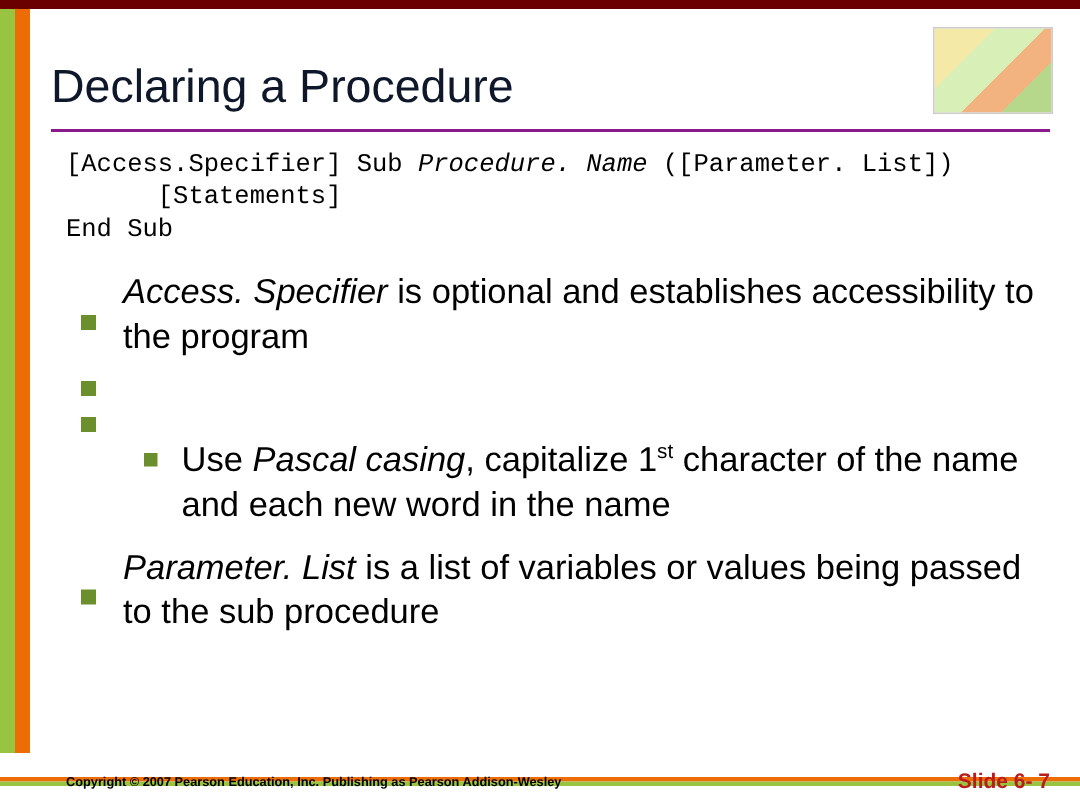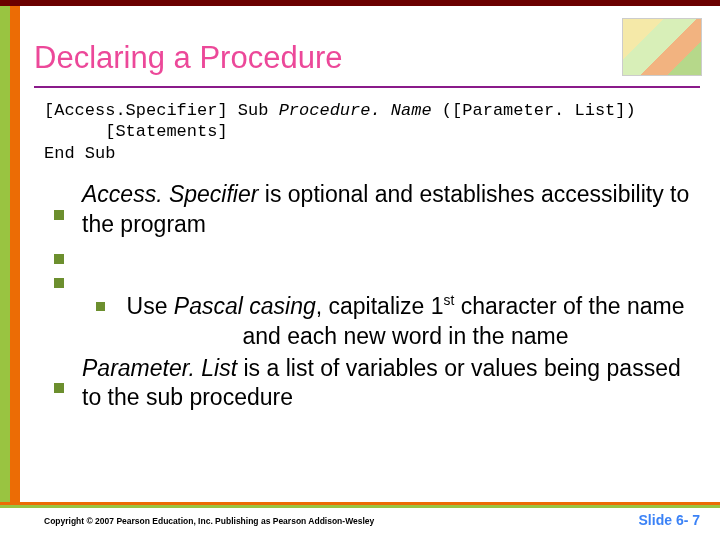--- a/index.html
+++ b/index.html
@@ -21,21 +21,21 @@
   .v-orange { position: absolute; left: 10px; top: 6px; bottom: 38px; width: 10px; background: #ec6c05; }
   .header {
     position: absolute;
     top: 40px;
     left: 34px;
     right: 20px;
   }
   .title {
     font-size: 31px;
     font-weight: normal;
-    color: #ec4899;
+    color: #0f172a;
     padding-bottom: 6px;
   }
   .hr-purple {
     border: none;
     border-top: 2px solid #8a1a8a;
     margin-top: 4px;
   }
   .logo {
     position: absolute;
     top: 18px;
@@ -79,53 +79,52 @@
   .b1-text {
     font-size: 23px;
     color: #000;
     line-height: 1.3;
   }
   .b2 {
     display: flex;
     align-items: flex-start;
     margin-left: 42px;
     margin-top: 2px;
-    margin-bottom: 2px;
-    text-align: center;
+    margin-bottom: 12px;
   }
   .sq2 {
     width: 9px; height: 9px;
     background: #6c8f2e;
     margin-top: 10px;
     margin-right: 16px;
     flex: 0 0 auto;
   }
   .ital { font-style: italic; }
   sup { font-size: 0.6em; vertical-align: super; }
   .footer {
     position: absolute;
     left: 0; right: 0; bottom: 0;
-    height: 38px;
+    height: 22px;
   }
   .f-orange { position: absolute; left: 0; right: 0; top: 0; height: 3px; background: #ec6c05; }
   .f-green  { position: absolute; left: 0; right: 0; top: 3px; height: 3px; background: #99c441; }
   .copyright {
     position: absolute;
     left: 44px;
     bottom: 14px;
     font-size: 8.5px;
     color: #000;
     font-weight: bold;
   }
   .slidenum {
     position: absolute;
     right: 20px;
     bottom: 12px;
     font-size: 14px;
-    color: #3b82f6;
+    color: #b91c1c;
     font-weight: bold;
   }
 </style>
 </head>
 <body>
 
 <div class="top-accent"></div>
 <div class="v-green"></div>
 <div class="v-orange"></div>
 <div class="logo"></div>

